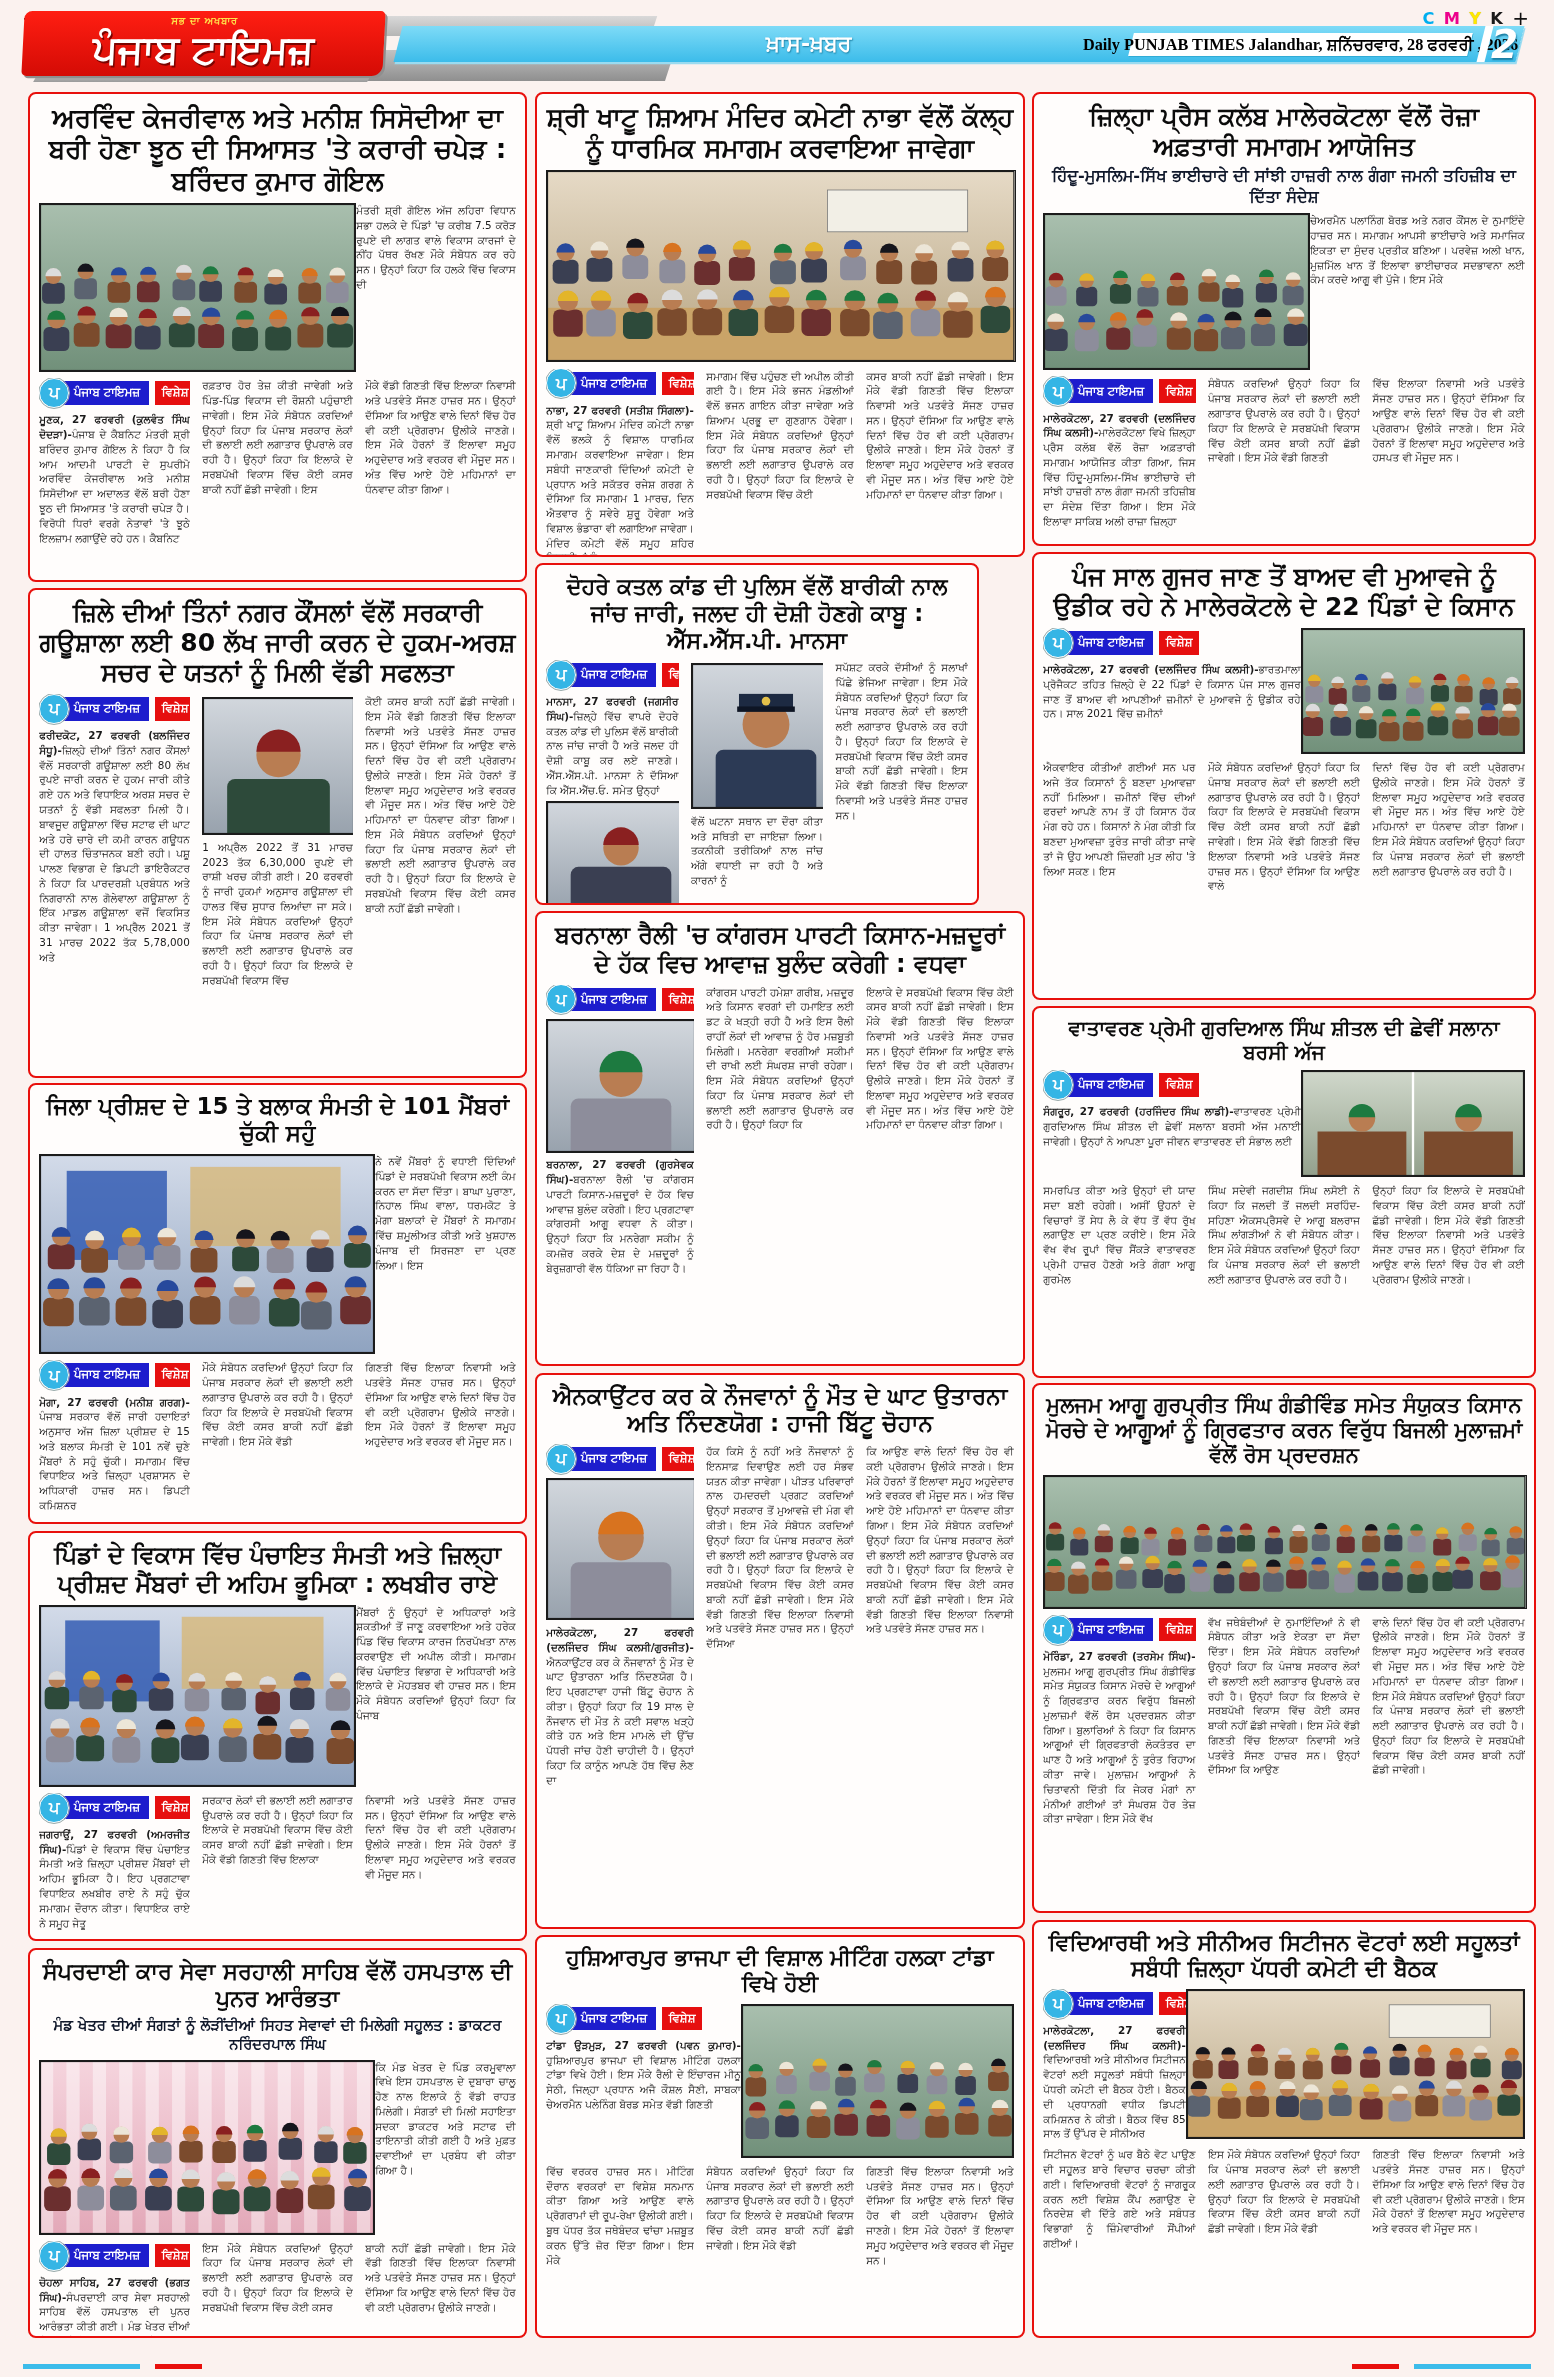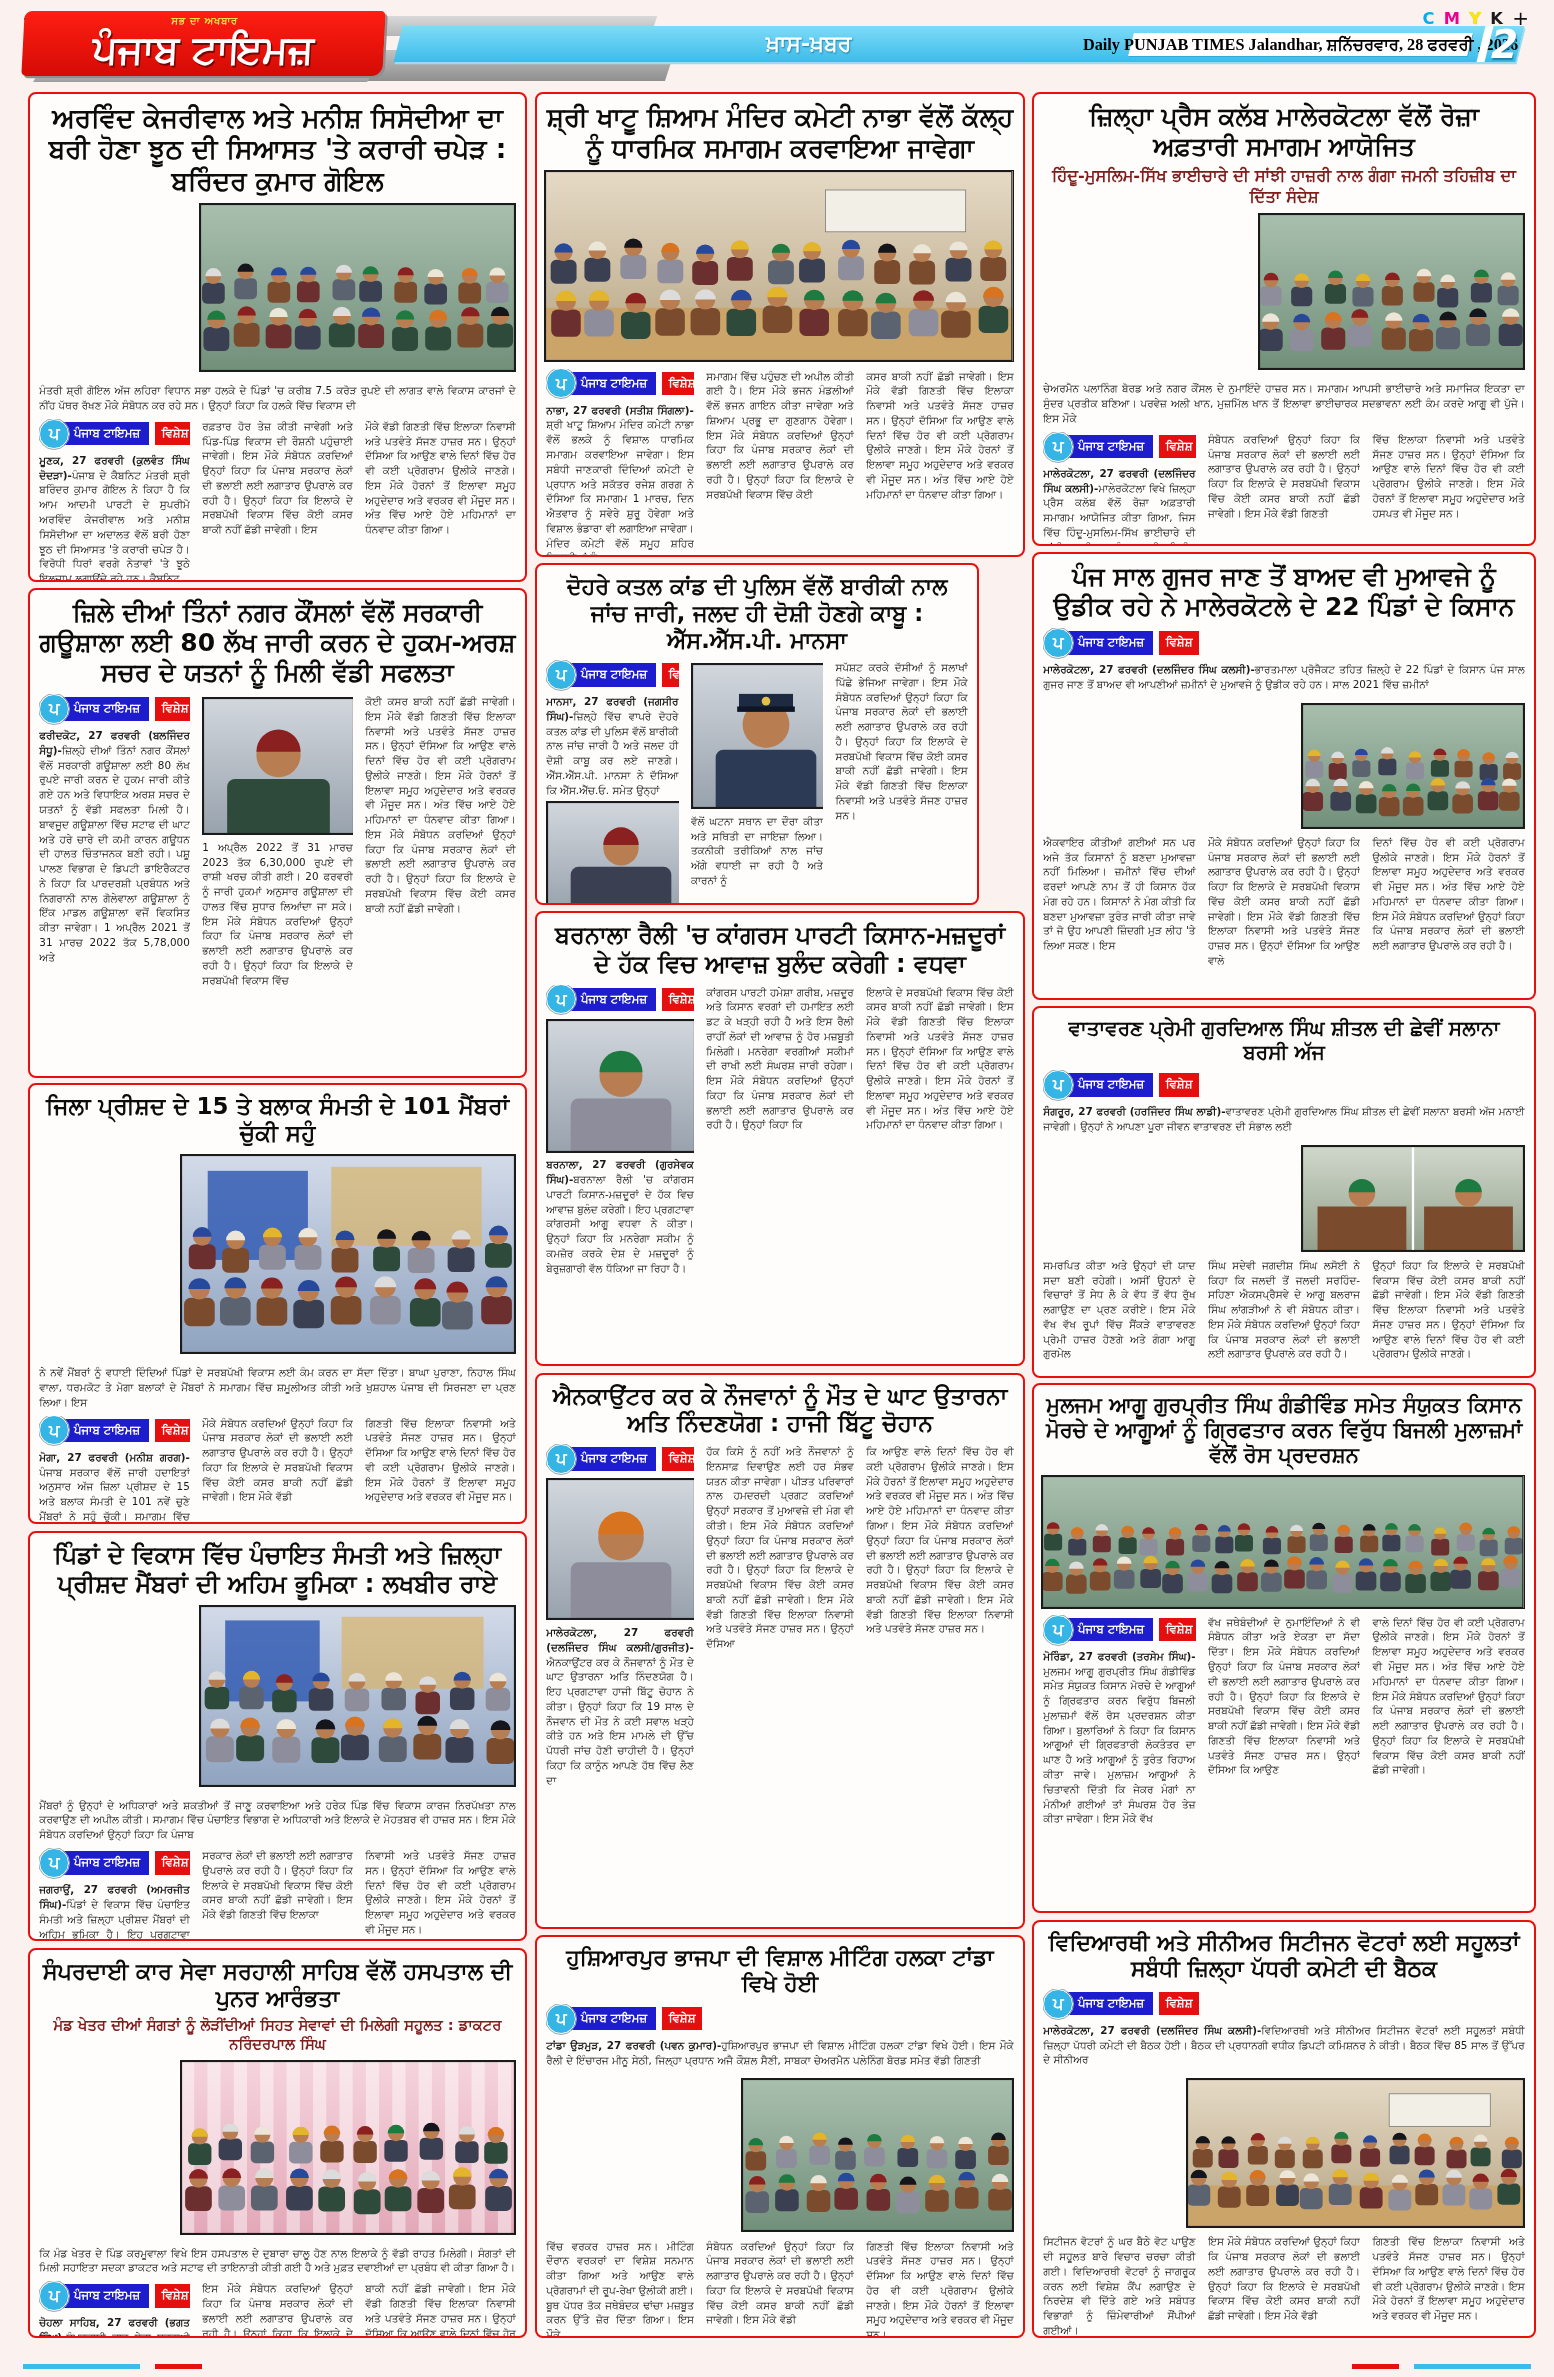--- a/index.html
+++ b/index.html
@@ -23,22 +23,22 @@
   .brandbox{position:absolute;left:23px;top:11px;width:361px;height:65px;background:linear-gradient(#ff1e12,#d40b05);border-radius:7.8px 4.7px 11px 4.7px;transform:skewX(-3deg);box-shadow:2.3px 2.3px 0 #8f8f8f;}
   .brand-tag{position:absolute;left:0;right:0;top:3.9px;text-align:center;color:#ffe24a;font-size:10px;font-weight:bold;letter-spacing:0.8px;}
   .brand-title{position:absolute;left:0;right:0;top:15.5px;text-align:center;color:#ffffff;font-size:39px;font-weight:bold;text-shadow:1.6px 1.6px 0 #7c0400;}
   .datebox{position:absolute;left:1131px;top:33px;width:339px;height:23px;background:#fff;transform:skewX(-14deg);display:flex;align-items:center;justify-content:center;box-shadow:0.8px 0.8px 0 #2aa4cf;}
   .datebox span{transform:skewX(14deg);font-family:"Liberation Serif","DejaVu Serif",serif;font-size:16.3px;color:#000;white-space:nowrap;font-weight:bold;}
   .pgslash{position:absolute;left:1481px;top:26.4px;width:7.8px;height:36px;background:#fff;transform:skewX(-14deg);}
   .pagenum{position:absolute;left:1491px;top:22px;color:#fff;font-size:39px;font-weight:bold;font-style:italic;text-shadow:0.8px 1.6px 1.6px #1b7ea3;}
   
   #articles .card{position:absolute;background:#fffdfc;border:2.3px solid #e8100c;border-radius:7.8px;padding:6.2px 9.3px;box-sizing:border-box;overflow:hidden;}
   .card h2{margin:1.6px 0 6.2px;text-align:center;font-weight:bold;color:#0b0b0b;line-height:1.2;}
-  .card h3{margin:-1.6px 0 6.2px;text-align:center;font-weight:bold;color:#7f1d1d;line-height:1.25;}
-  .heroRow{display:flex;gap:11px;margin-bottom:6.2px;align-items:flex-end;flex-direction:column;}
+  .card h3{margin:-1.6px 0 6.2px;text-align:center;font-weight:bold;color:#0f172a;line-height:1.25;}
+  .heroRow{display:flex;margin-bottom:6.2px;align-items:flex-start;}
   .heroRow .sidecol{flex:1;font-size:10.4px;line-height:1.42;text-align:justify;color:#1a1a1a;overflow:hidden;}
   .cols{display:flex;gap:12.4px;}
   .col{flex:1;font-size:10.4px;line-height:1.42;text-align:justify;color:#1a1a1a;overflow:hidden;}
   .lead{font-weight:bold;}
   .photo{border:1.2px solid #1b1b1b;background:#cfcfcf;overflow:hidden;flex:0 0 auto;}
   .photo svg{display:block;}
   .inphoto{margin:3.1px 0 4.7px;}
   .badge{display:flex;align-items:center;margin:1.6px 0 6.2px;height:26.4px;}
   .badge .circ{width:28px;height:28px;border-radius:50%;background:#35b5e5;border:1.6px solid #fff;outline:0.8px solid #9aa;color:#fff;font-weight:bold;display:flex;align-items:center;justify-content:center;font-size:16.3px;flex:0 0 auto;z-index:2;}
   .badge .bar{background:#1d1dcd;color:#fff;font-weight:bold;font-size:11.7px;padding:3.1px 9.3px 3.9px 12.4px;margin-left:-7.8px;white-space:nowrap;z-index:1;}

